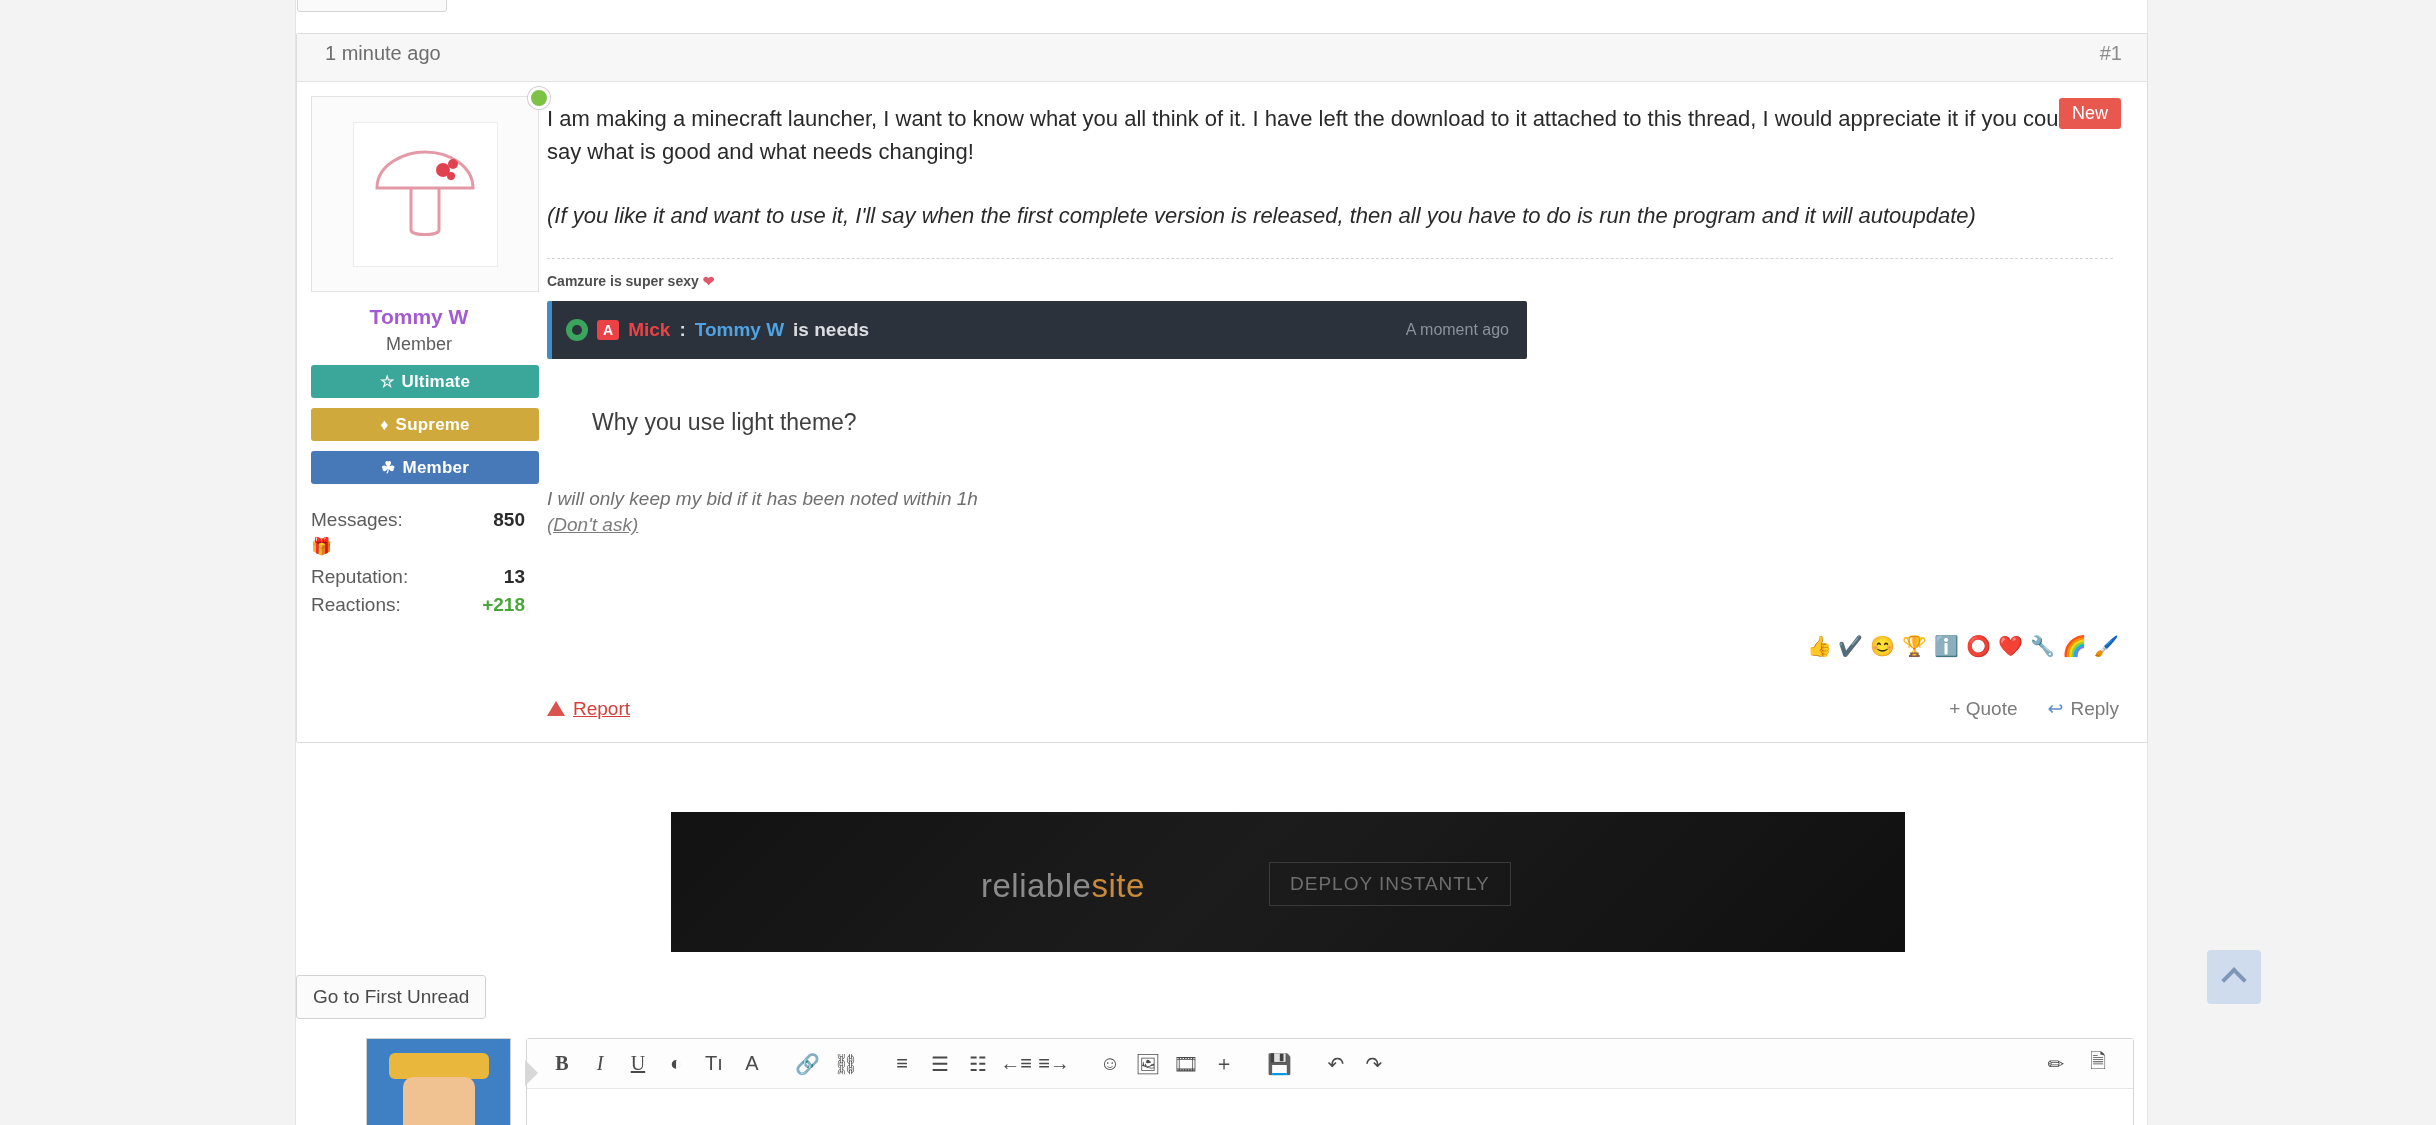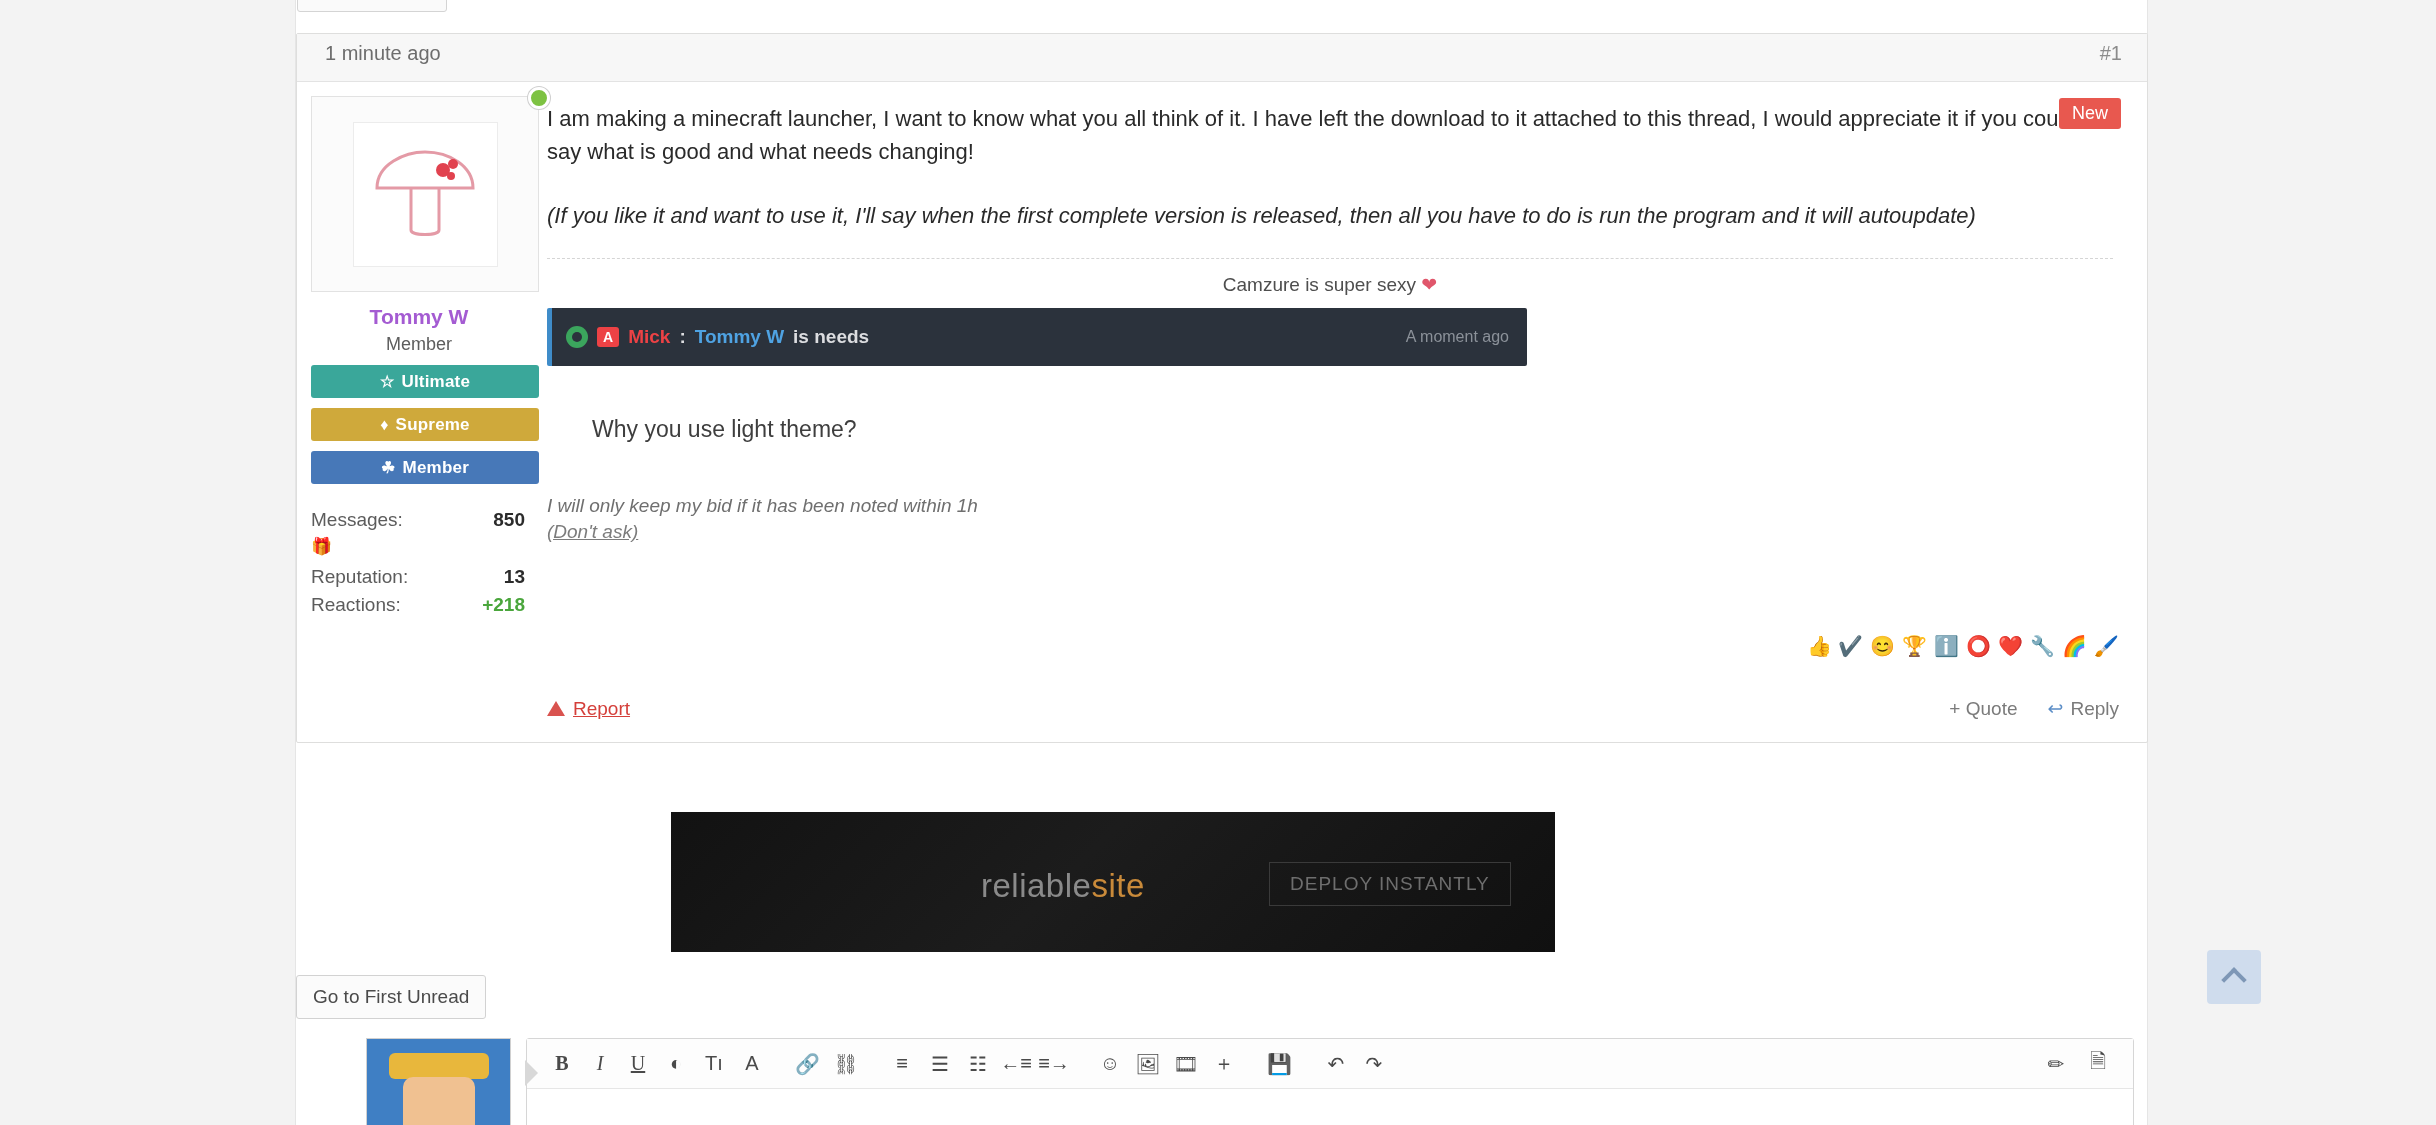--- a/index.html
+++ b/index.html
@@ -155,24 +155,23 @@
     margin: 0;
   }
   .msg-text.italic { font-style: italic; margin-top: 30px; }
 
   .signature {
     margin-top: 26px;
     border-top: 1px dashed #d5d5d5;
     padding-top: 14px;
   }
   .sig-line {
-    font-size: 19px;
-    font-weight: normal;
+    font-size: 14px;
+    font-weight: bold;
     color: #4e4e4e;
-    text-align: center;
   }
   .heart { color: #e0566b; }
 
   .quote-box {
     margin-top: 12px;
     width: 980px;
     background: #2b323c;
     border-left: 5px solid #3f8cc9;
     border-radius: 2px;
     height: 58px;
@@ -258,21 +257,21 @@
   .footer-actions a {
     color: #7b7b7b; font-size: 19px; text-decoration: none;
     display: flex; align-items: center; gap: 7px;
   }
   .reply-arrow { color: #5c8ec7; }
 
   
   .ad {
     position: absolute;
     left: 671px; top: 812px;
-    width: 884px; height: 140px;
+    width: 1234px; height: 140px;
     background: linear-gradient(135deg,#121212 0%, #1c1c1c 45%, #101010 100%);
     overflow: hidden;
   }
   .ad-brand {
     position: absolute;
     left: 310px; top: 55px;
     font-size: 33px;
     letter-spacing: .5px;
   }
   .ad-brand .b1 { color: #8a8a8a; }

